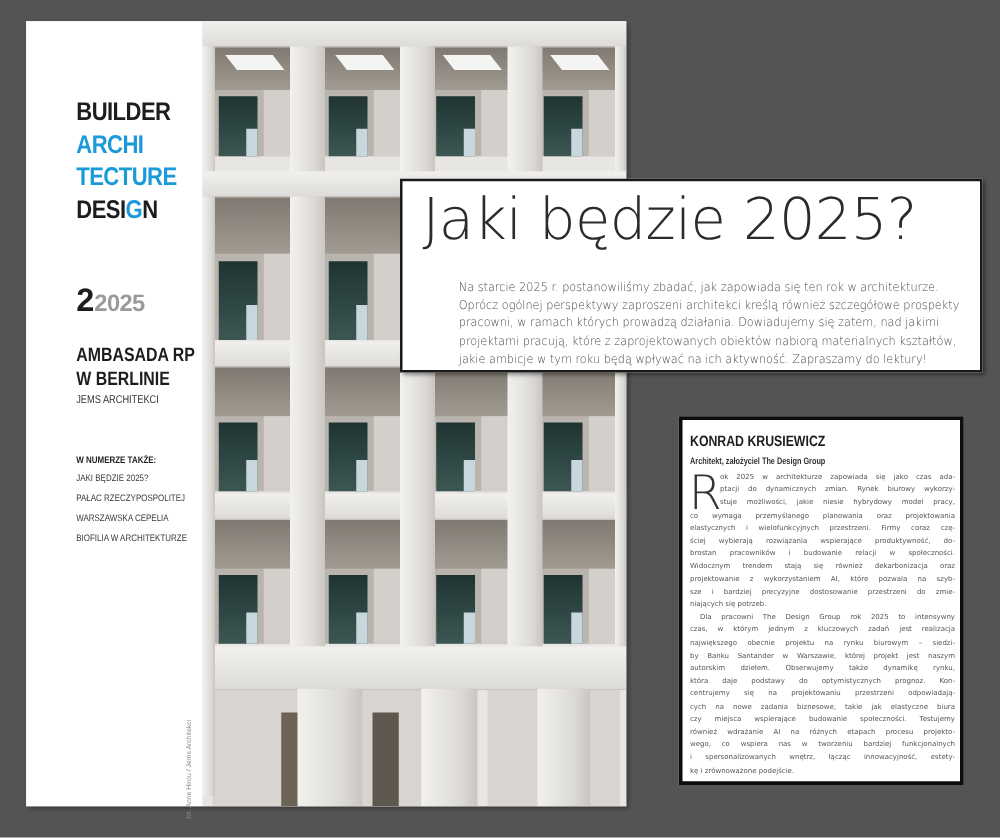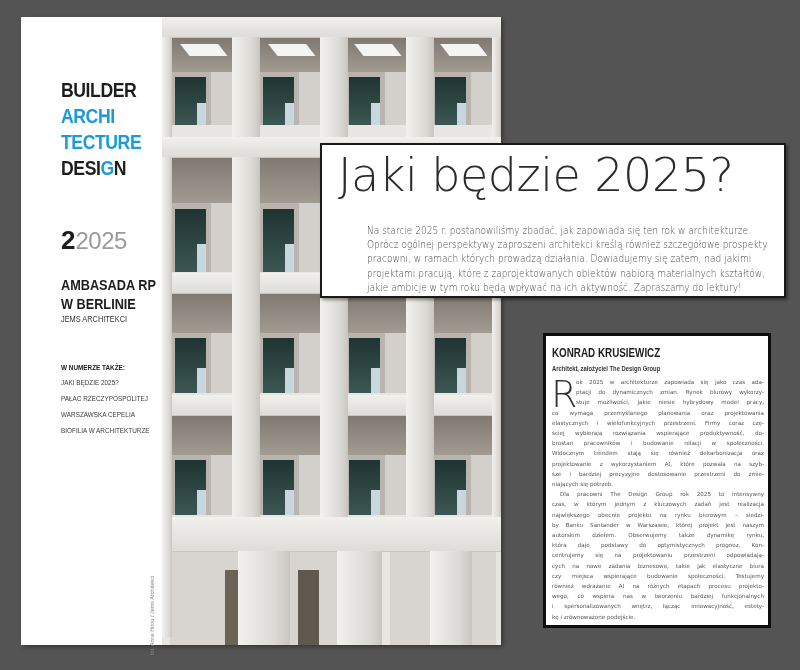--- a/index.html
+++ b/index.html
@@ -21,21 +21,21 @@
     font-family: "Liberation Sans", sans-serif; font-weight: 700;
     font-size: 20.5px; line-height: 26px; letter-spacing: -0.5px;
     transform: scaleX(0.86); transform-origin: left top;
   }
   .masthead .dark { color: #1d1d1d; }
   .masthead .blue { color: #1a9ad9; }
   .issue {
     position: absolute; left: 40px; top: 210px; font-size: 23px; line-height: 26px;
   }
   .issue .num { font-weight: 700; color: #1d1d1d; font-size: 26px; }
-  .issue .year { color: #9a9a9a; font-weight: 400; font-size: 24px; letter-spacing: -0.5px; }
+  .issue .year { color: #9a9a9a; font-weight: 700; font-size: 19px; letter-spacing: -0.5px; }
   .feature-title {
     position: absolute; left: 40px; top: 258px;
     font-weight: 700; color: #1d1d1d; font-size: 15.5px; line-height: 19px;
     transform: scaleX(0.82); transform-origin: left top; white-space: nowrap;
   }
   .feature-sub {
     position: absolute; left: 40px; top: 297px; font-size: 9px; color: #333;
     transform: scaleX(0.82); transform-origin: left top; white-space: nowrap;
   }
   .toc {

